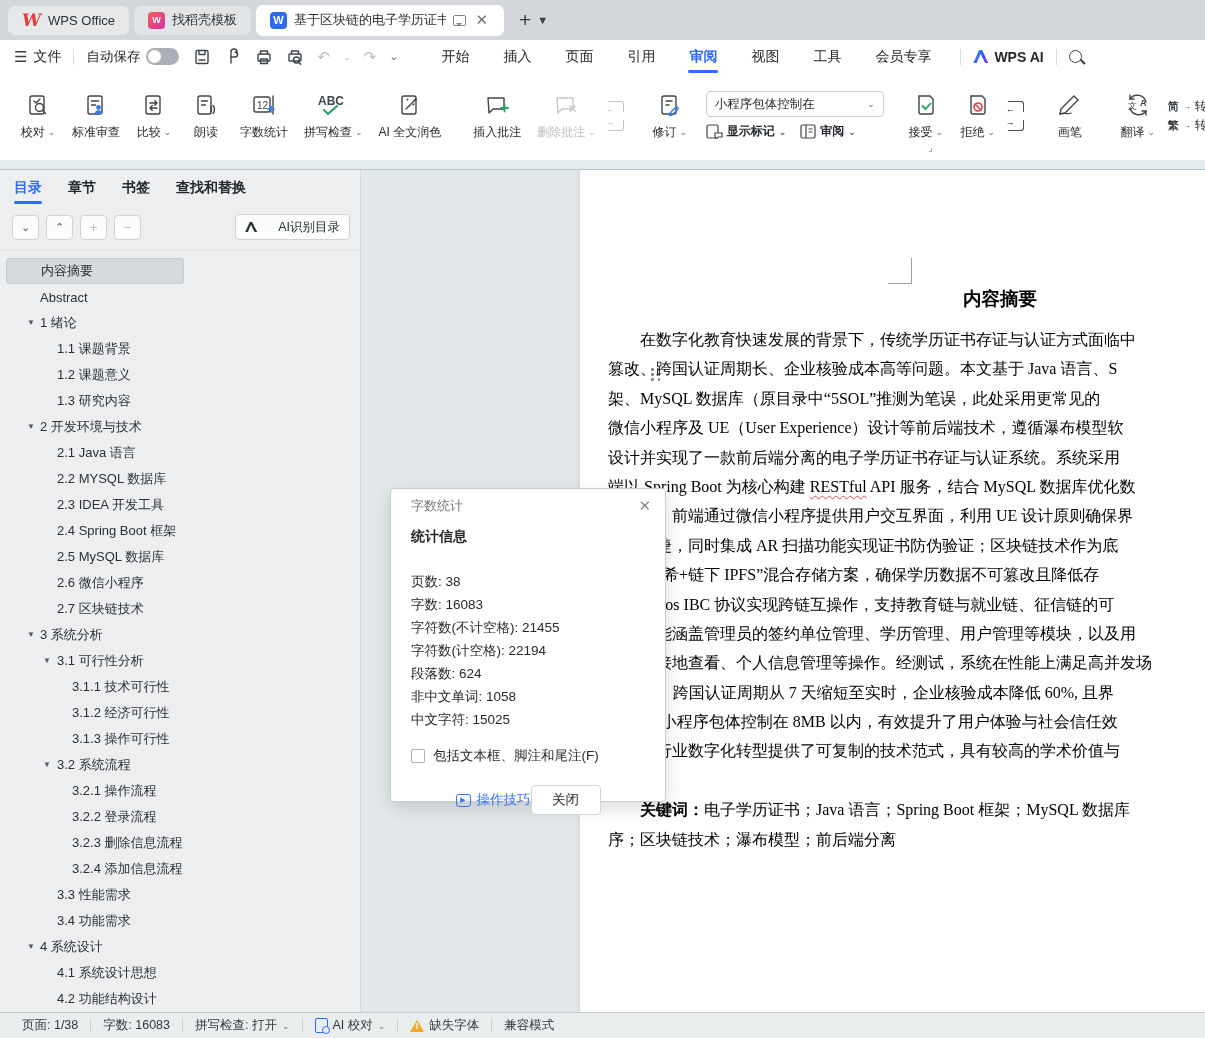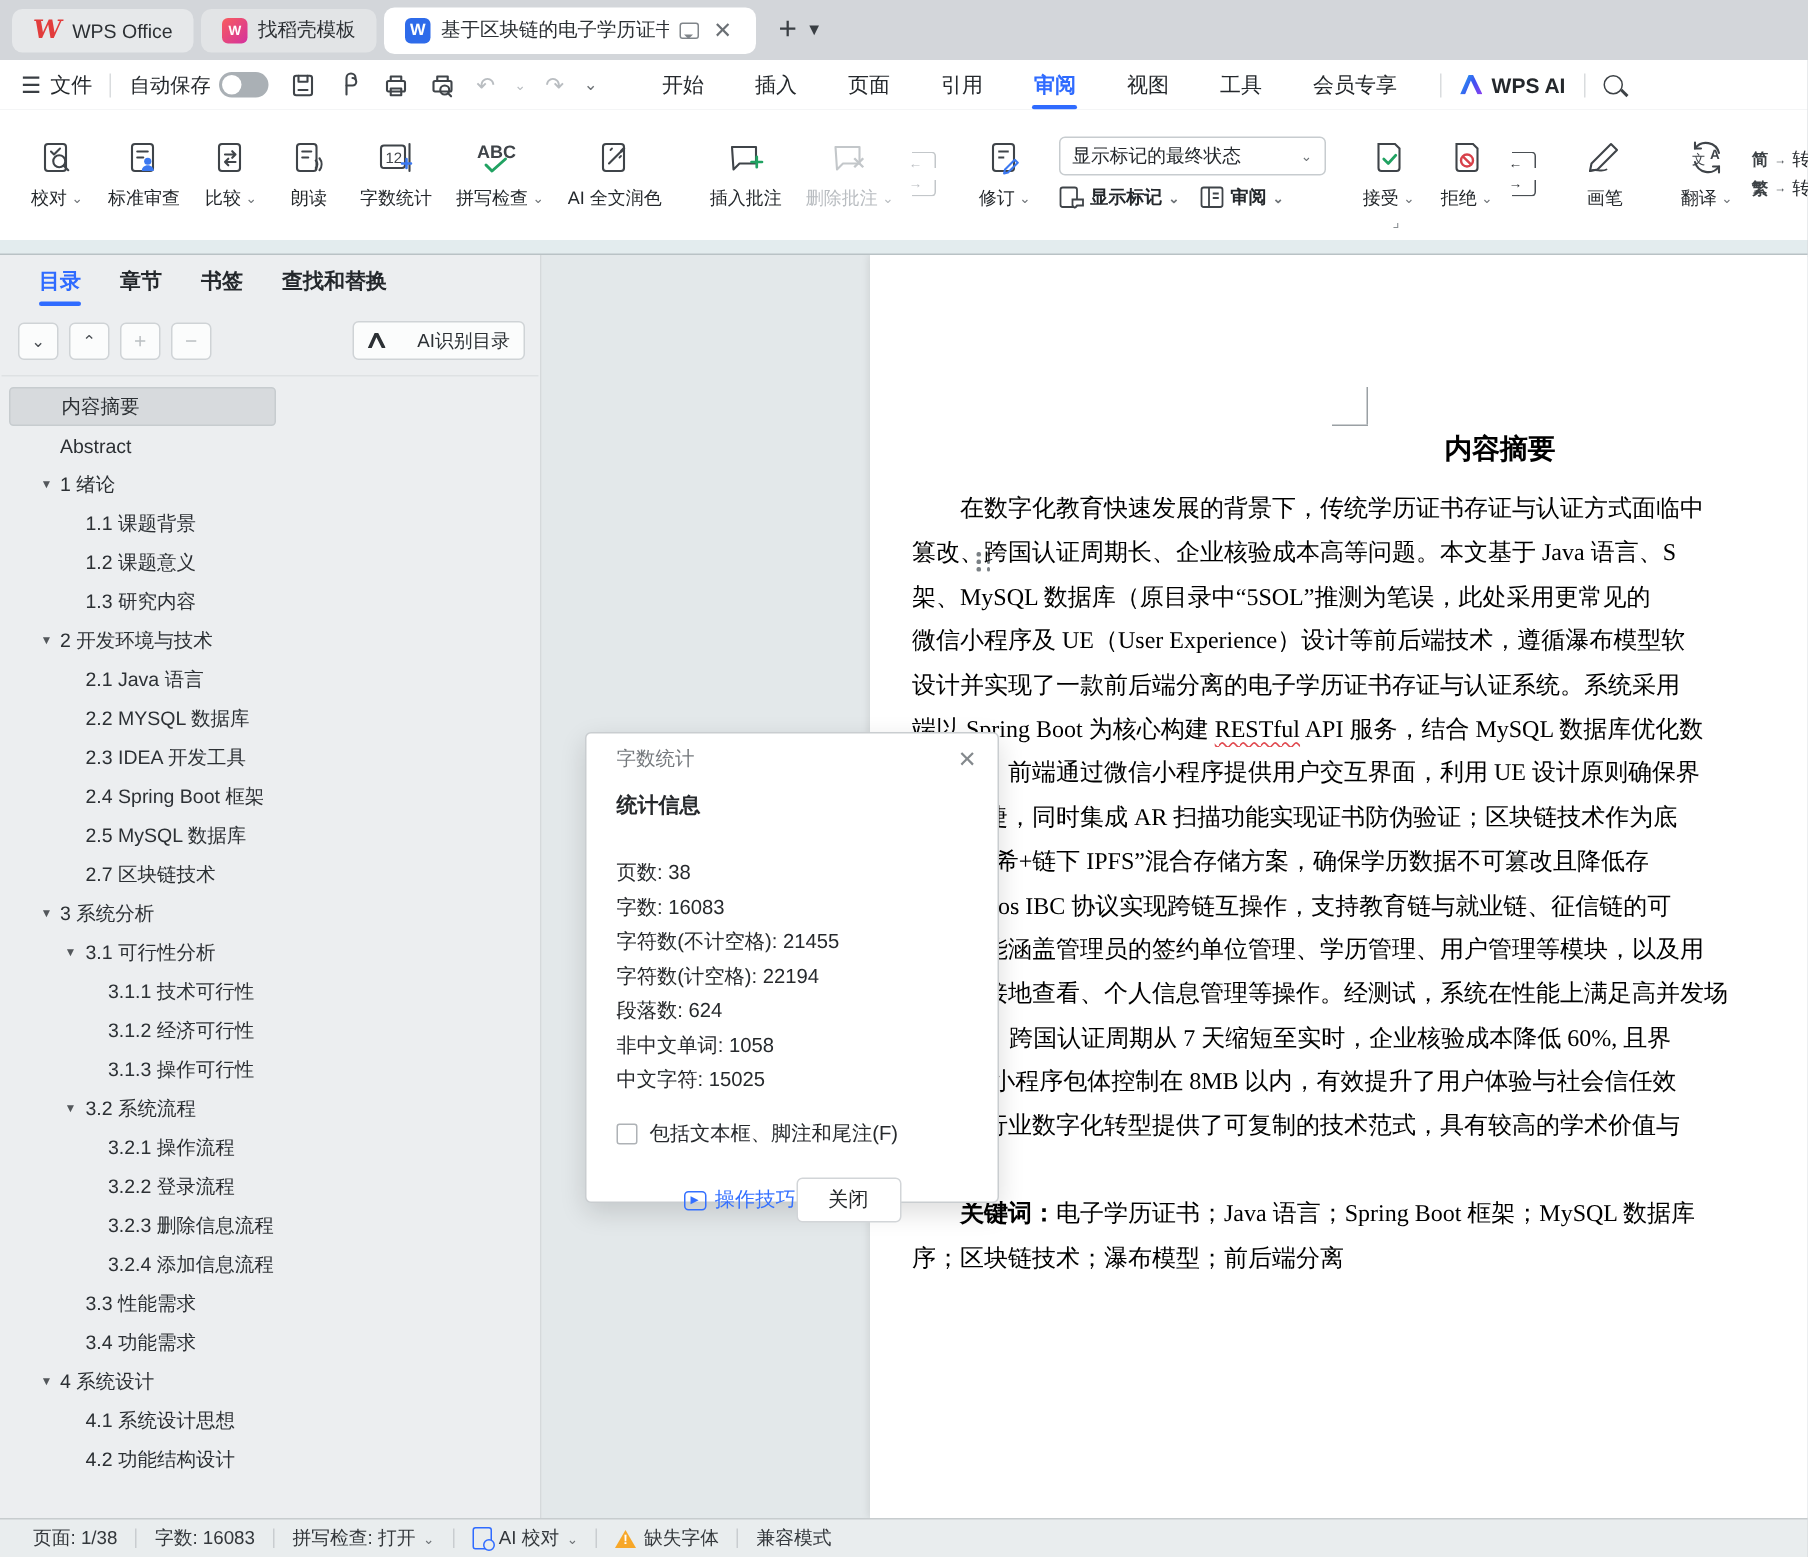--- a/index.html
+++ b/index.html
@@ -73,21 +73,21 @@
   .navic.dark { border-color:#4a4f54; }
   .navic .arr { position:absolute; left:-2px; top:3px; font-size:9px; line-height:1; color:inherit; }
   .expander { position:absolute; right:272px; top:142px; font-size:10px; color:#8a8f93; }
   .hz { display:flex; flex-direction:column; gap:2px; font-size:12px; }
   .hz .row { display:flex; align-items:center; gap:4px; white-space:nowrap; }
   .hanzi { font-size:11px; font-weight:bold; color:#3d4246; }
 
   
   #sidebar { position:absolute; left:0; top:170px; width:361px; height:842px; background:#eceef0;
     border-right:1px solid #d5d9db; }
-  .stabs { display:flex; align-items:center; height:36px; padding-left:26px; font-size:14px; gap:26px; }
+  .stabs { display:flex; align-items:center; height:36px; padding-left:14px; font-size:14px; gap:26px; }
   .stab { position:relative; height:36px; display:flex; align-items:center;font-weight:bold; }
   .stab.active { color:#2f6bff; font-weight:bold; }
   .stab.active:after { content:""; position:absolute; left:0; right:0; bottom:2px; height:3px; background:#2f6bff; border-radius:2px;}
   .sclose { position:absolute; right:16px; top:178px; color:#5a5f63; font-size:15px; }
   .stools { display:flex; align-items:center; padding:8px 10px 10px 12px; gap:7px; }
   .sqbtn { width:27px; height:25px; border:1px solid #cfd3d6; border-radius:4px; background:#fbfcfc;
     display:flex; align-items:center; justify-content:center; font-size:11px; color:#4a4f54; }
   .sqbtn.off { color:#bcc0c3; }
   .ai-toc-btn { margin-left:auto; height:26px; border:1px solid #cfd3d6; border-radius:4px; background:#fbfcfc;
     display:flex; align-items:center; gap:21px; font-size:12.5px; padding:0 9px; color:#2c3034; }
@@ -380,21 +380,21 @@
             <path d="M12 20l6.5-6.5 2 2L14 22l-2.6.6z" fill="none" stroke="#3b78f0" stroke-width="1.4" stroke-linejoin="round"></path>
           </svg>
         </span>
       <span class="lab">
           <span>修订</span>
           <span class="chev">⌄</span>
         </span>
     </div>
     <div class="rev-col">
       <div class="sel">
-        <span>显示标记的最终状态</span>
+        <span>小程序包体控制在</span>
           <span class="chev">⌄</span>
       </div>
       <div style="display:flex; gap:14px;">
         <span class="inline-btn">
           <svg width="17" height="15" viewBox="0 0 17 15">
               <g fill="none" stroke="#3f4449" stroke-width="1.2">
                 <rect x="1" y="1" width="11" height="13" rx="1.5"></rect>
                 <path d="M9 9h7v4h-4l-1.5 1.8L9 13z" fill="#fff"></path>
               </g>
             </svg>
@@ -556,20 +556,23 @@
         <span>2.2 MYSQL 数据库</span>
       </div>
       <div class="toc-item lv1">
         <span>2.3 IDEA 开发工具</span>
       </div>
       <div class="toc-item lv1">
         <span>2.4 Spring Boot 框架</span>
       </div>
       <div class="toc-item lv1">
         <span>2.5 MySQL 数据库</span>
+      </div>
+      <div class="toc-item lv1">
+        <span>2.6 微信小程序</span>
       </div>
       <div class="toc-item lv1">
         <span>2.7 区块链技术</span>
       </div>
       <div class="toc-item lv0">
         <span class="tarrow">▼</span>
         <span>3 系统分析</span>
       </div>
       <div class="toc-item lv1">
         <span class="tarrow">▼</span>

